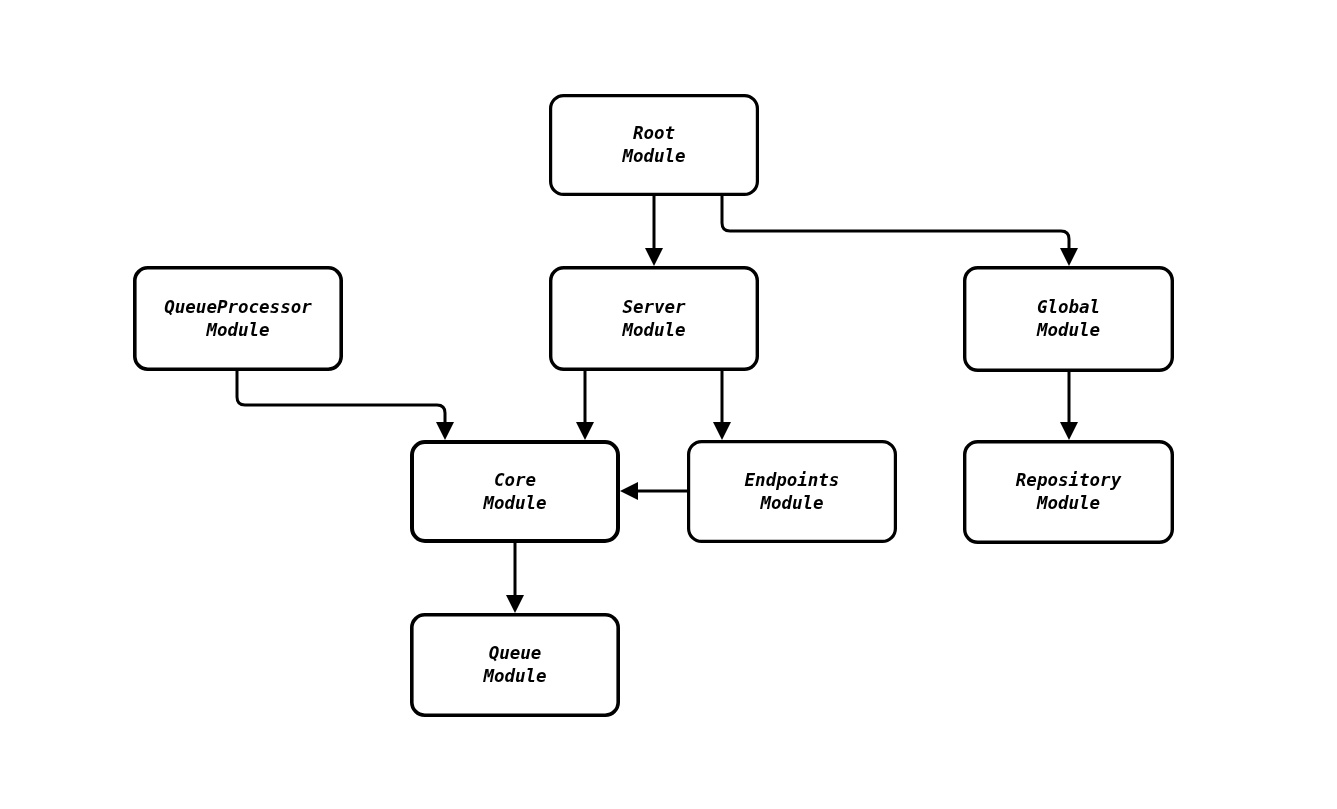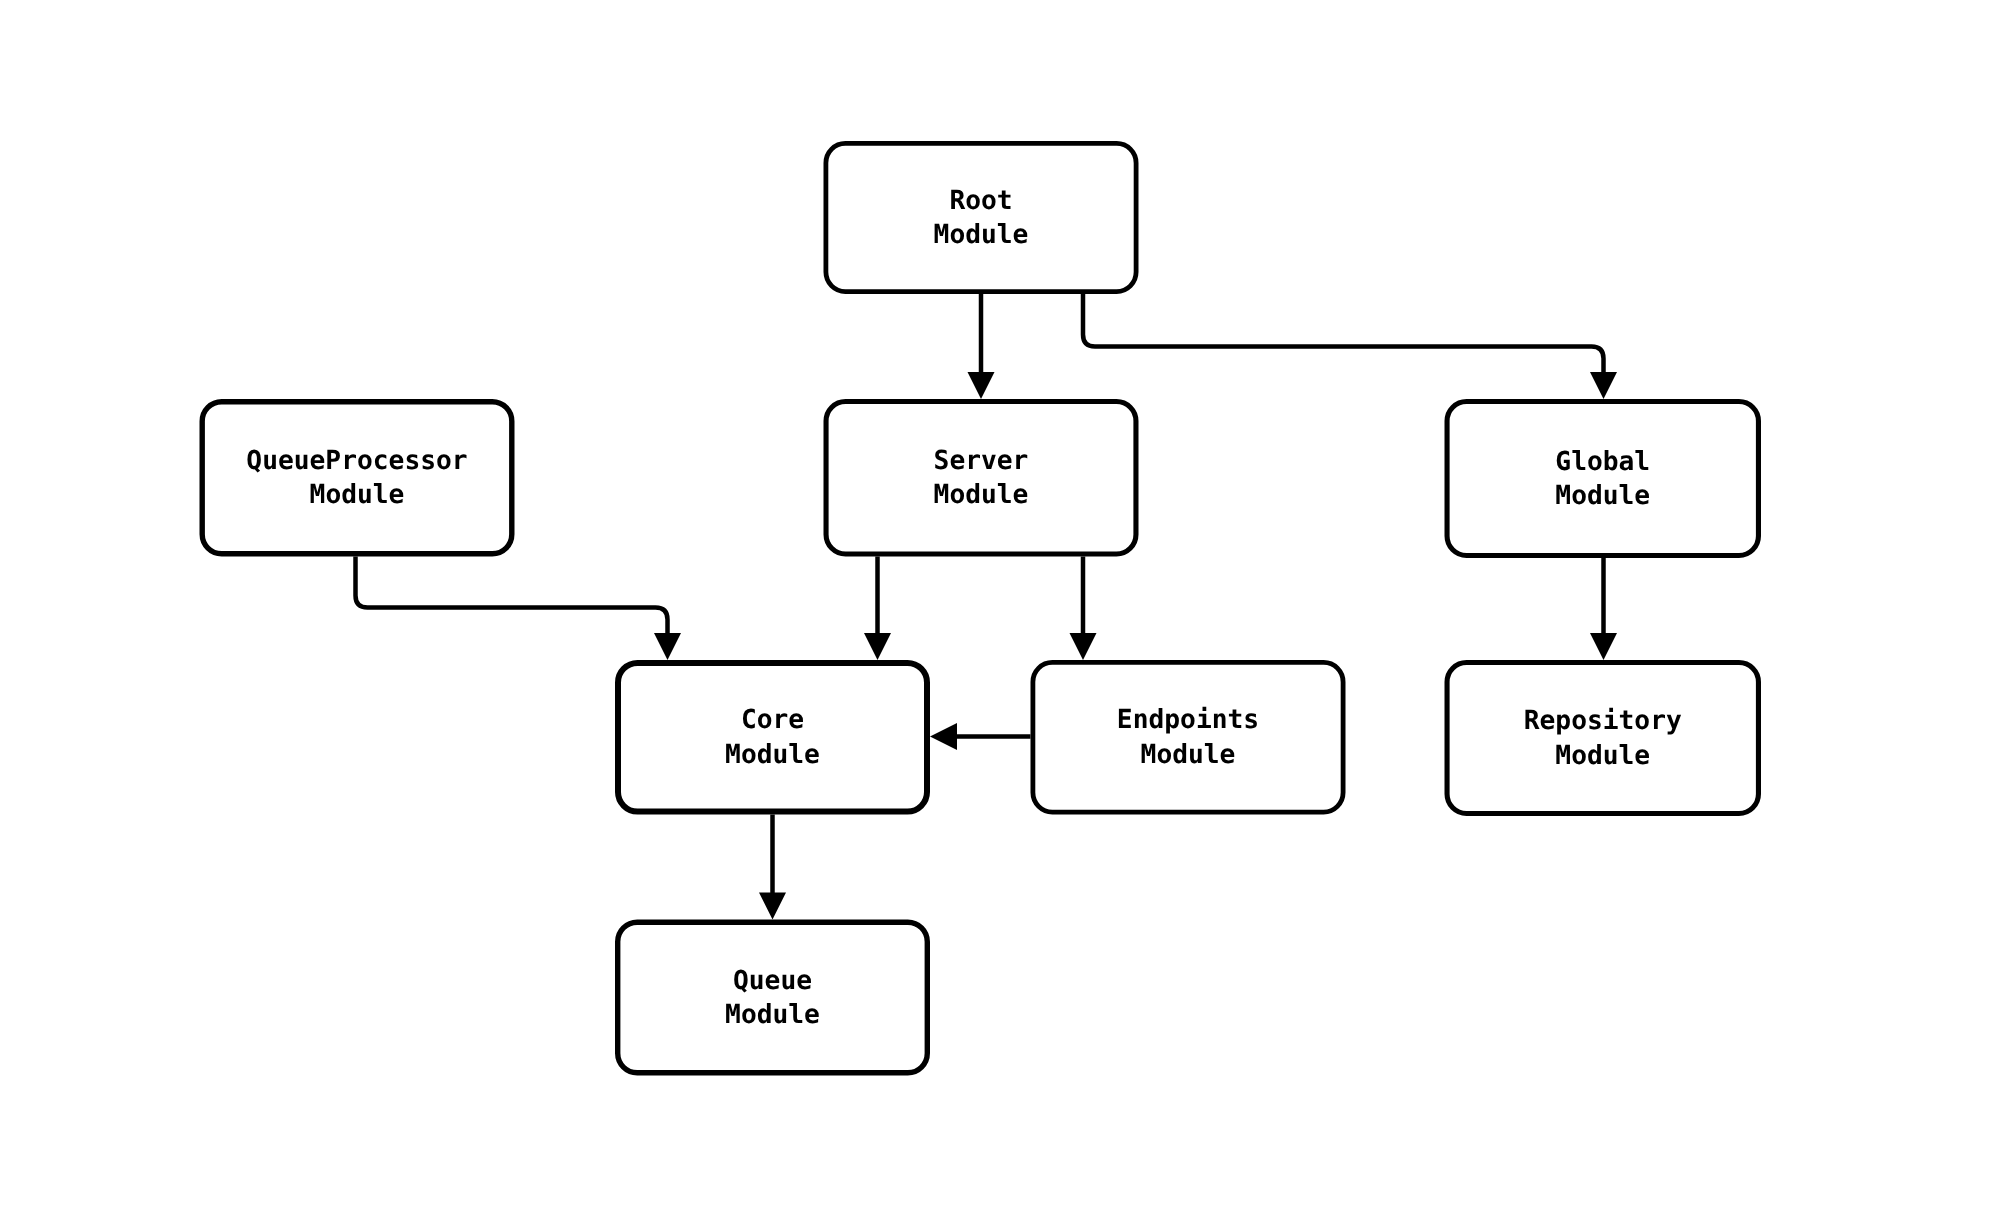--- a/index.html
+++ b/index.html
@@ -11,20 +11,21 @@
     width: 1337px;
     height: 809px;
     font-family: "DejaVu Sans Mono", monospace;
     overflow: hidden;
   }
   #diagram-canvas {
     position: relative;
     width: 1337px;
     height: 809px;
     background: #ffffff;
+    font-style: italic;
   }
   svg.diagram-svg {
     position: absolute;
     top: 0;
     left: 0;
     width: 1337px;
     height: 809px;
   }
   .node-rect {
     fill: #ffffff;

